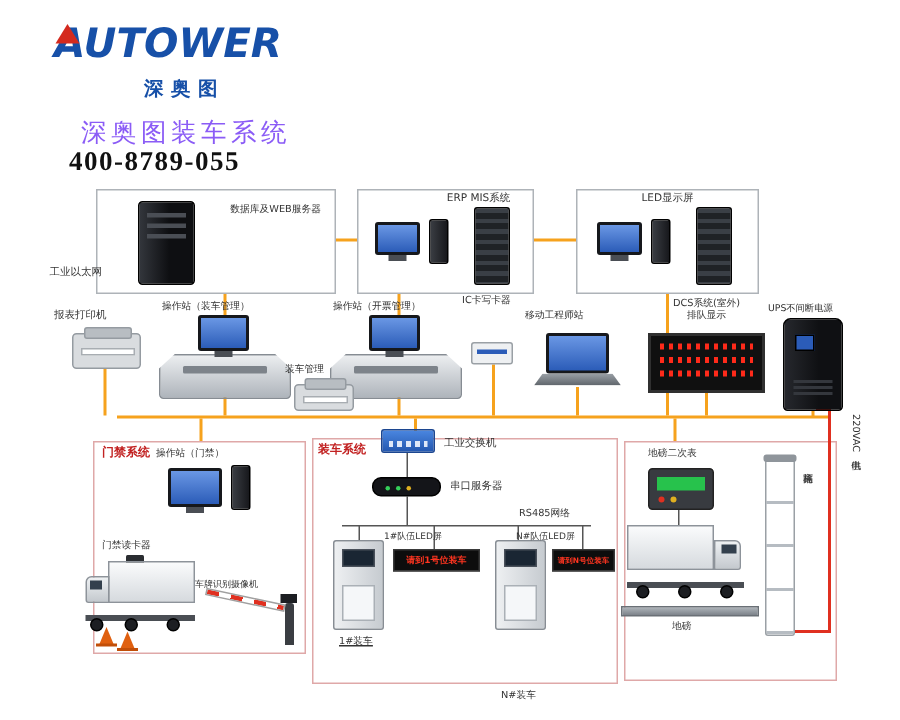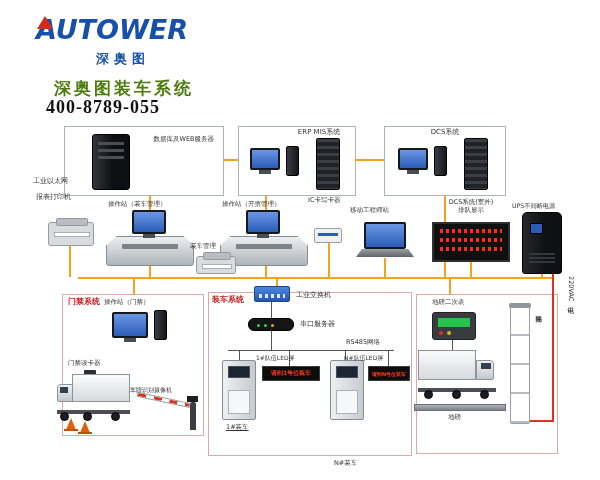--- a/index.html
+++ b/index.html
@@ -9,22 +9,22 @@
 
   
   .logo { position:absolute; left:36px; top:14px; width:180px; height:40px; }
   .logo-text { position:relative; font-size:27px; font-weight:800; font-style:italic;
                color:#1750a8; letter-spacing:0px; z-index:1; }
   .logo-tri { position:absolute; left:1px; top:2px; width:0; height:0; z-index:2;
               border-left:8px solid transparent; border-right:8px solid transparent;
               border-bottom:13px solid #d42a1e; }
   .logo-sub { position:absolute; left:96px; top:50px; font-size:13px; font-weight:700;
               color:#1750a8; letter-spacing:5px; }
-  .hdr-title { position:absolute; left:54px; top:77px; font-size:17px; font-weight:700;
-               color:#4d7c0f; letter-spacing:3px; }
+  .hdr-title { position:absolute; left:54px; top:77px; font-size:17px; font-weight:400;
+               color:#8b5cf6; letter-spacing:3px; }
   .hdr-phone { position:absolute; left:46px; top:97px; font-size:18px; font-weight:700;
                color:#111; font-family:"Liberation Serif","DejaVu Serif",serif; letter-spacing:1px; }
 
   
   .lbl { position:absolute; font-size:7px; color:#333; line-height:1.2; white-space:nowrap; z-index:5; }
   .lbl.c { text-align:center; white-space:normal; }
   .lbl.red { color:#c22222; font-weight:700; font-size:8px; }
   .gbox { position:absolute; border:1px solid #aeb3b8; background:#fff; z-index:0; }
   .bbox { position:absolute; border:1px solid #dfa8a8; background:#fff; z-index:0; }
   .oline { position:absolute; background:#f6a21d; z-index:1; }
@@ -141,28 +141,28 @@
 
   <div class="gbox" style="left:238px;top:126px;width:118px;height:70px;"></div>
   <div class="lbl c" style="left:238px;top:128px;width:118px;padding-left:44px;">ERP MIS系统</div>
   <div class="mon" style="left:250px;top:148px;width:30px;height:22px;">
       <div class="scr"></div>
     </div>
   <div class="tower" style="left:286px;top:146px;width:13px;height:30px;"></div>
   <div class="rack" style="left:316px;top:138px;width:24px;height:52px;"></div>
 
   <div class="gbox" style="left:384px;top:126px;width:122px;height:70px;"></div>
-  <div class="lbl c" style="left:384px;top:128px;width:122px;">DCS系统</div>
+  <div class="lbl c" style="left:384px;top:128px;width:122px;">LED显示屏</div>
   <div class="mon" style="left:398px;top:148px;width:30px;height:22px;">
       <div class="scr"></div>
     </div>
   <div class="tower" style="left:434px;top:146px;width:13px;height:30px;"></div>
   <div class="rack" style="left:464px;top:138px;width:24px;height:52px;"></div>
 
-  <div class="lbl" style="left:36px;top:193px;">报表打印机</div>
+  <div class="lbl" style="left:36px;top:206px;">报表打印机</div>
   <div class="printer" style="left:48px;top:222px;width:46px;height:24px;"></div>
 
   <div class="lbl" style="left:108px;top:201px;font-size:6.5px;">操作站（装车管理）</div>
   <div class="console" style="left:106px;top:210px;">
     <div class="mon" style="left:26px;top:0;width:34px;height:24px;">
         <div class="scr"></div>
       </div>
     <div class="desk"></div>
   </div>
 

